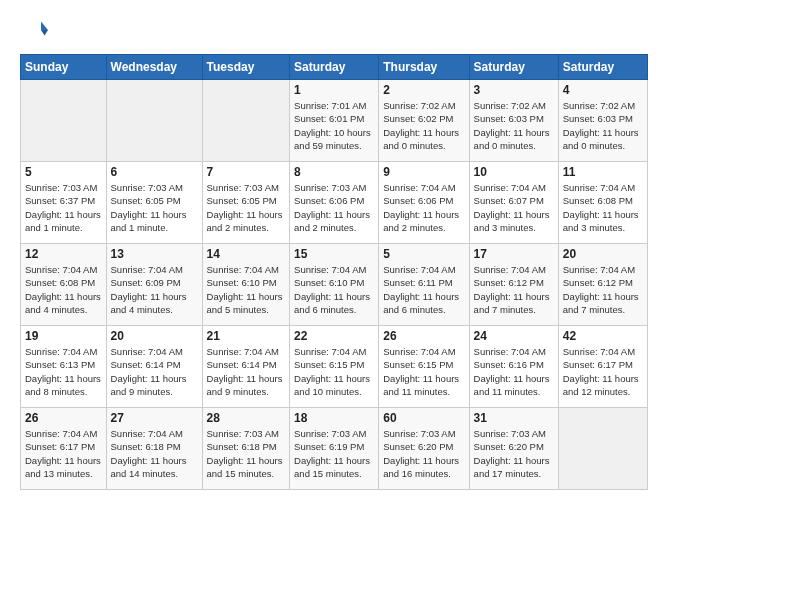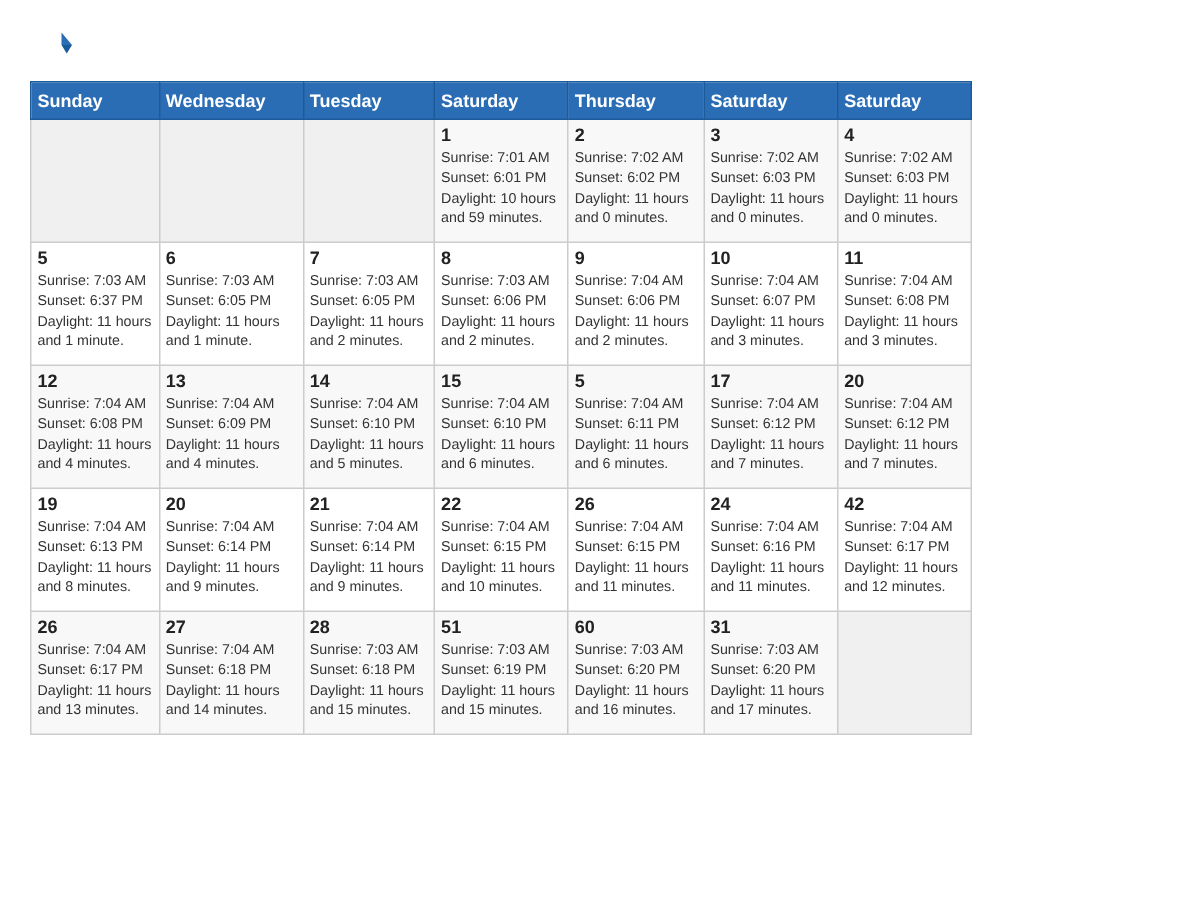--- a/index.html
+++ b/index.html
@@ -332,21 +332,21 @@
 and 14 minutes.</div>
           </td>
           <td>
             <span class="day-num">28</span>
             <div class="day-info">Sunrise: 7:03 AM
 Sunset: 6:18 PM
 Daylight: 11 hours
 and 15 minutes.</div>
           </td>
           <td>
-            <span class="day-num">51</span>
+            <span class="day-num">18</span>
             <div class="day-info">Sunrise: 7:03 AM
 Sunset: 6:19 PM
 Daylight: 11 hours
 and 15 minutes.</div>
           </td>
           <td>
             <span class="day-num">60</span>
             <div class="day-info">Sunrise: 7:03 AM
 Sunset: 6:20 PM
 Daylight: 11 hours

